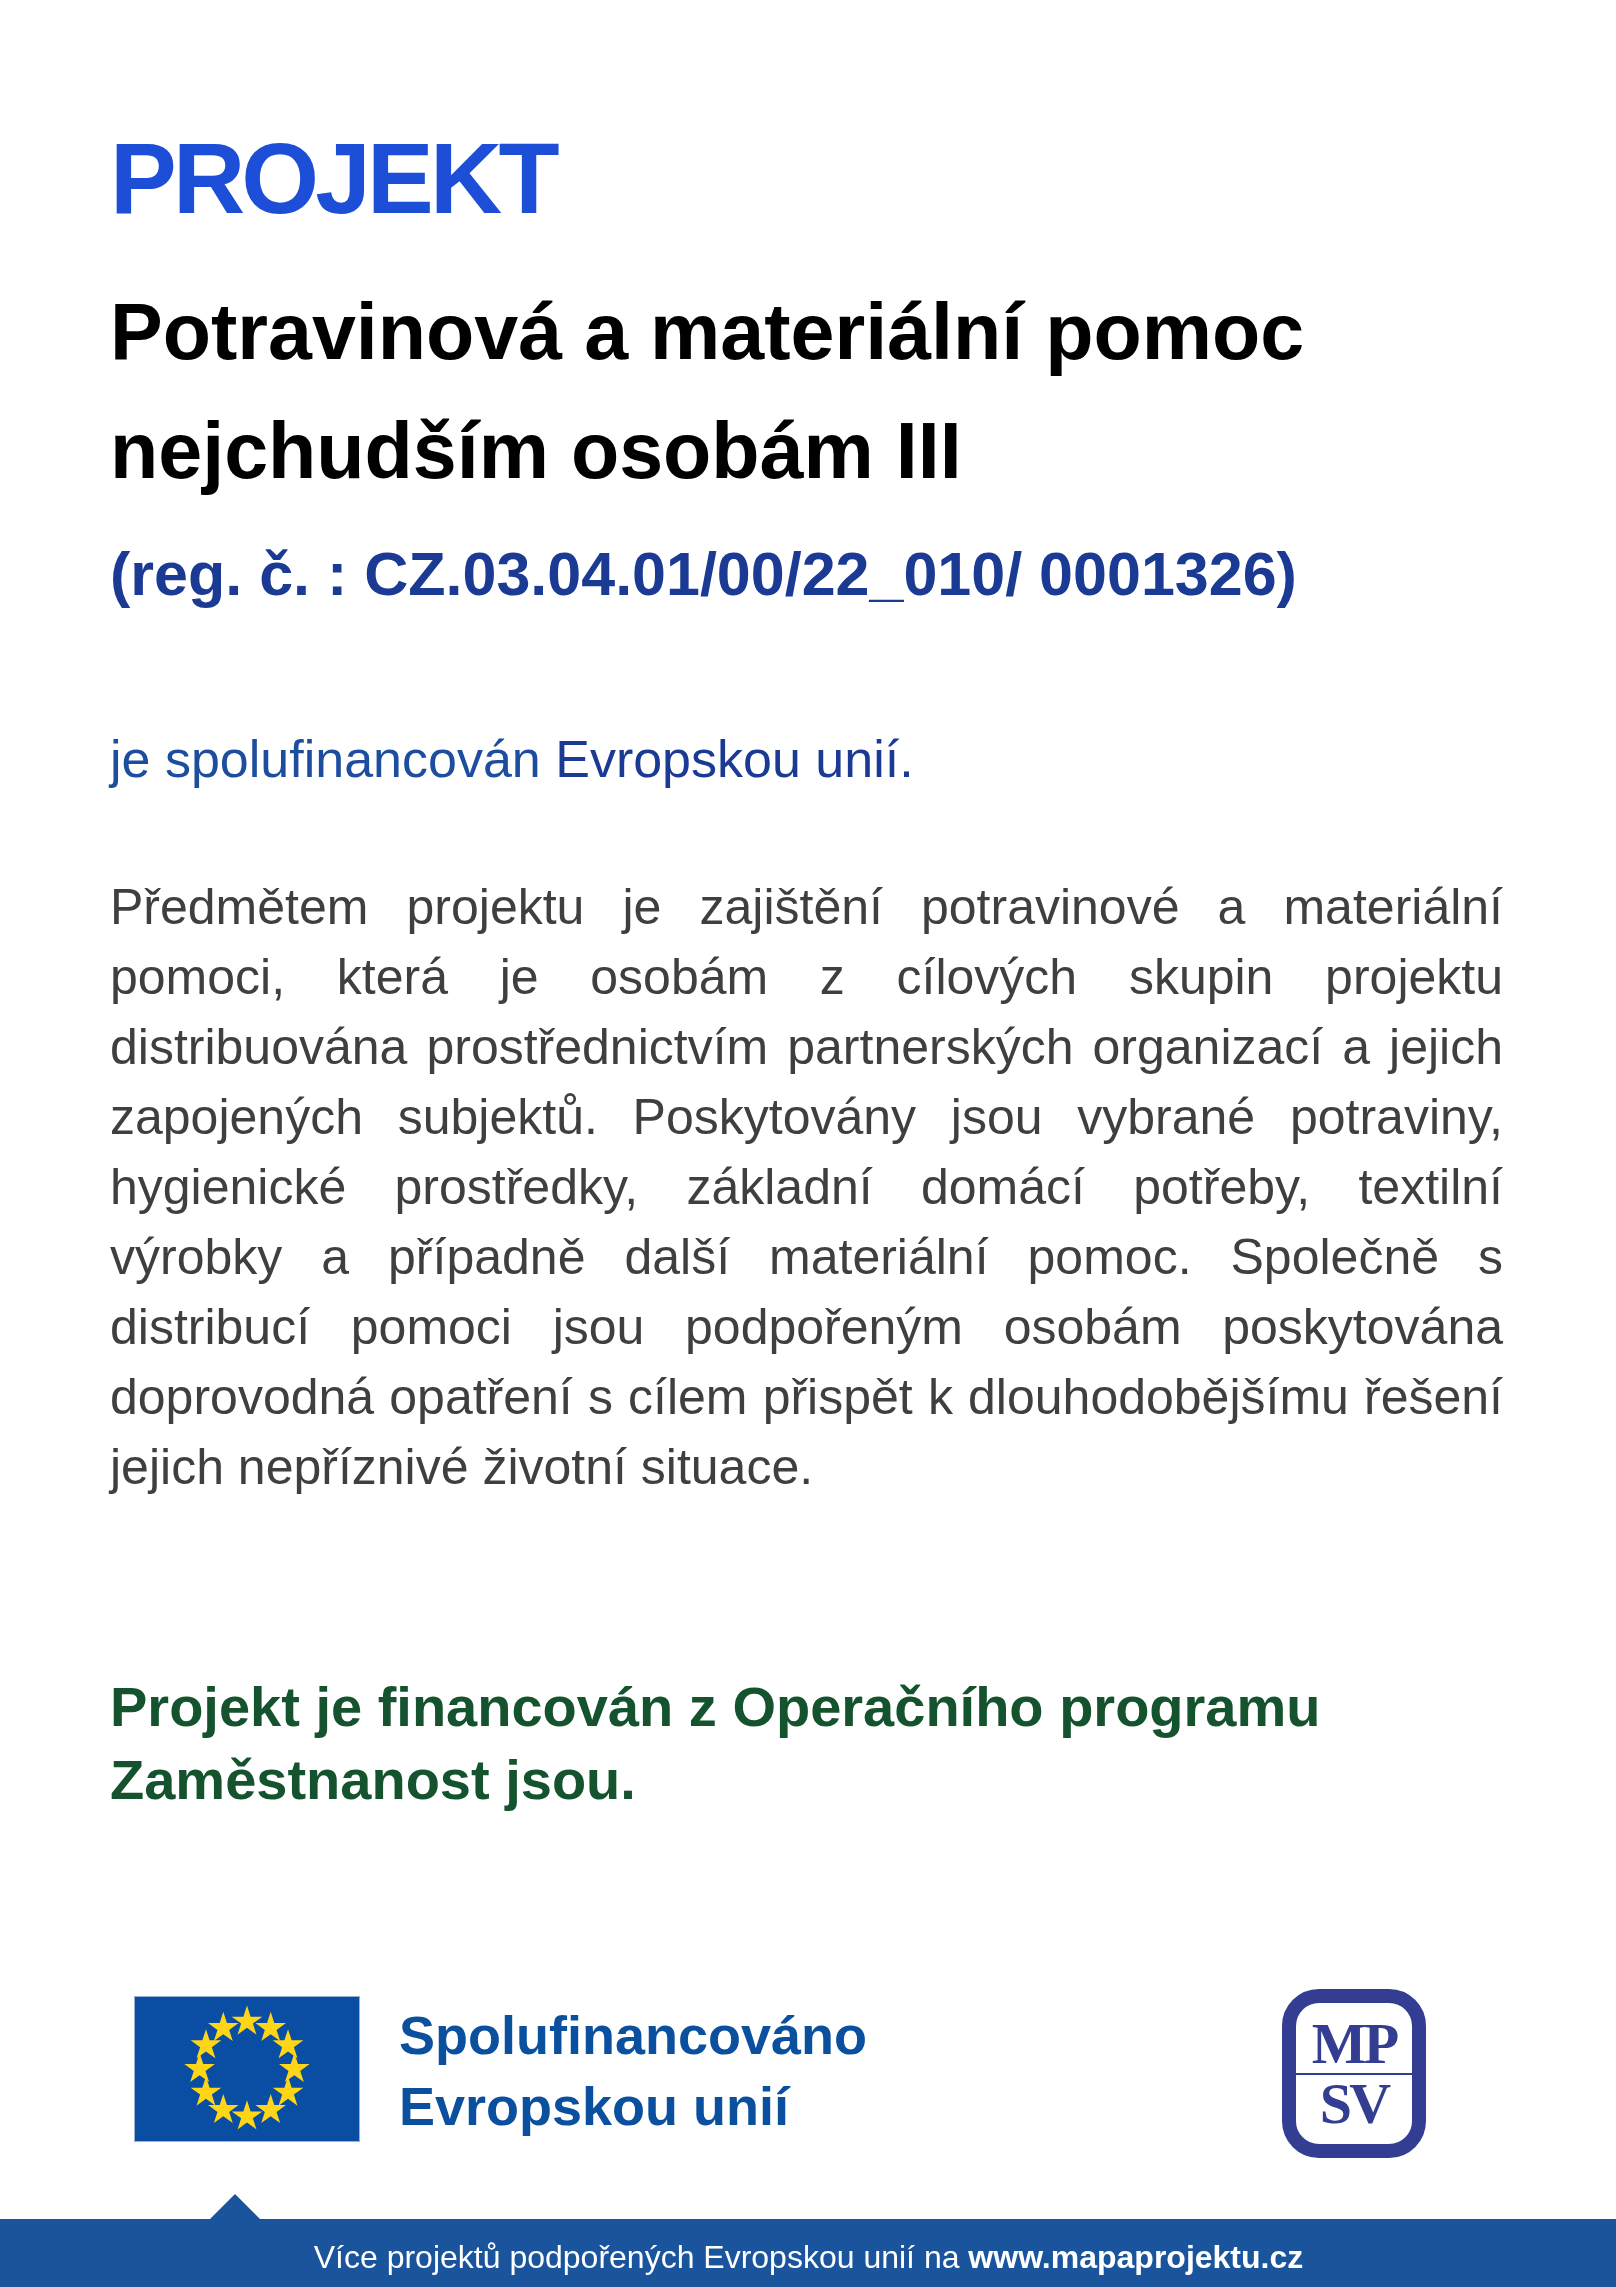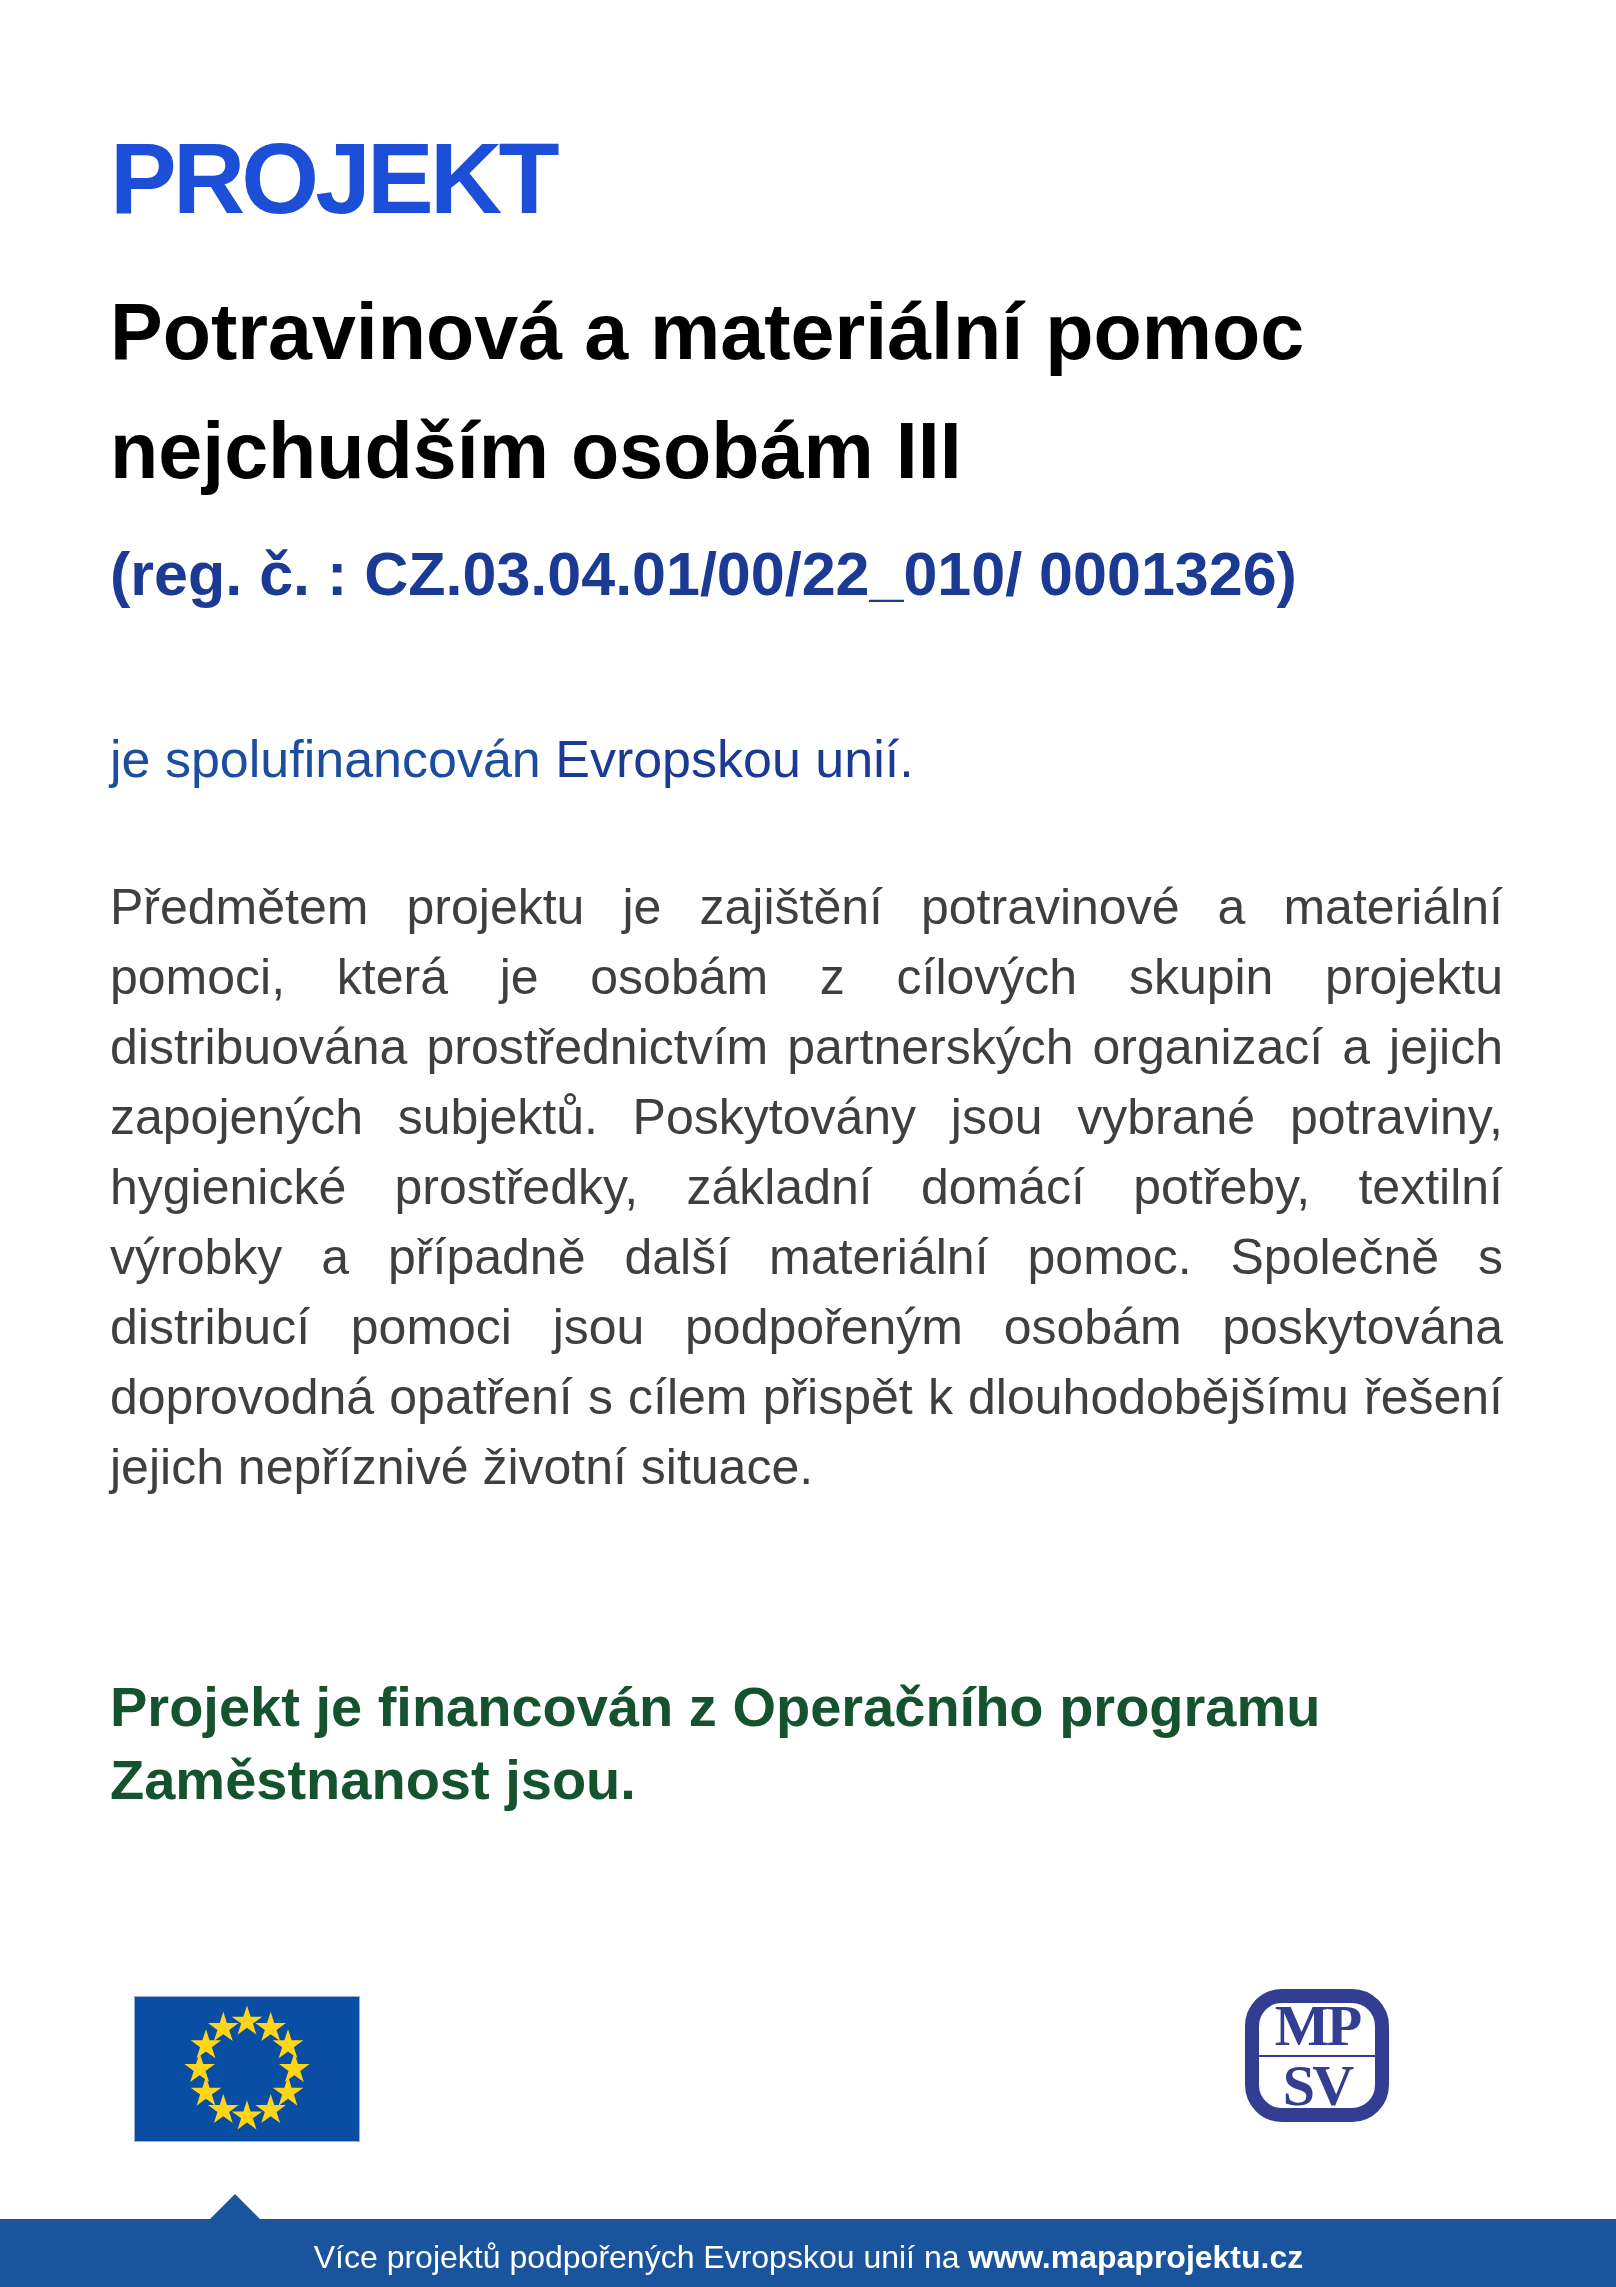--- a/index.html
+++ b/index.html
@@ -74,22 +74,22 @@
   .eu-label{
     position:absolute;
     left:399px; top:2000px;
     font-size:54px;
     line-height:71px;
     font-weight:700;
     color:#0b4f9f;
   }
   .mpsv-logo{
     position:absolute;
-    left:1245px; top:1989px;
-    width:144px; height:133px;
+    left:1282px; top:1989px;
+    width:144px; height:169px;
     border:14.4px solid #333e93;
     border-radius:37px;
     box-sizing:border-box;
     background:#ffffff;
   }
   .mpsv-divider{
     position:absolute;
     left:0; right:0; top:50%;
     height:2.9px; margin-top:-1px;
     background:#333e93;
@@ -168,20 +168,24 @@
       <use href="#st" x="142.5" y="119.3"></use>
       <use href="#st" x="117.5" y="126"></use>
       <use href="#st" x="92.5" y="119.3"></use>
       <use href="#st" x="74.2" y="101"></use>
       <use href="#st" x="67.5" y="76"></use>
       <use href="#st" x="74.2" y="51"></use>
       <use href="#st" x="92.5" y="32.7"></use>
     </svg>
   </div>
 
+  <div class="eu-label">
+    <div>Spolufinancováno</div>
+    <div>Evropskou unií</div>
+  </div>
 
   <div class="mpsv-logo">
     <div class="mpsv-divider"></div>
     <div class="mpsv-text">
       <div>MP</div>
       <div>SV</div>
     </div>
   </div>
 
   <div class="footer-triangle"></div>

